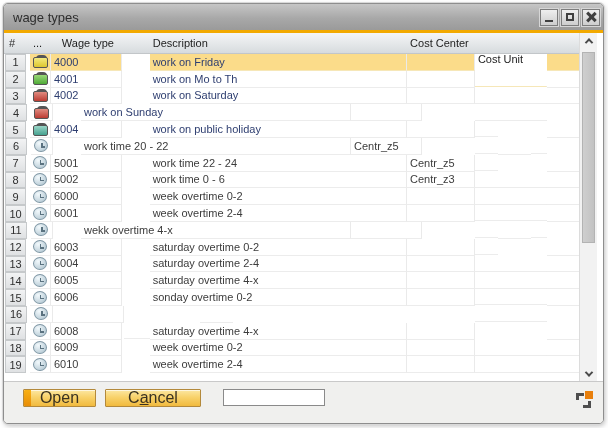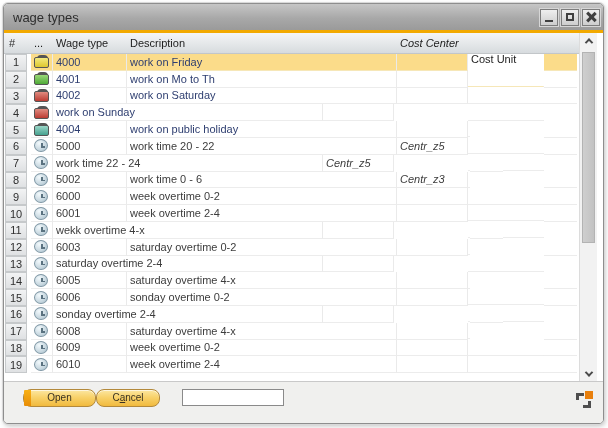--- a/index.html
+++ b/index.html
@@ -51,23 +51,23 @@
   .cell { border-right:1px solid #eaeaea; border-bottom:1px solid #ececec;
           white-space:nowrap; overflow:hidden; background:#fff;
           display:flex; align-items:center; padding-left:3px; }
   .rownum {
     width:22px; margin-left:1px; justify-content:center; padding-left:0;
     background:linear-gradient(#f2f3f4,#dfe1e3); border:1px solid #c6c9cb;
     color:#2f2f2f; font-size:11px;
   }
   .gap { width:4px; background:transparent; }
   .c-icon  { width:22px; }
-  .c-wage  { width:74px; }
-  .c-desc  { width:270px; }
-  .c-cc    { width:71px;font-style:italic; }
+  .c-wage  { width:74px;text-align:center; }
+  .c-desc  { width:270px;margin-left:28px; }
+  .c-cc    { width:71px; }
   .c-cu    { width:76px;margin-top:32px; }
   .c-extra { width:33px; border-right:none; }
 
   .row.selected .cell:not(.rownum) { background:#fbdc8a; border-bottom-color:#f6e7b8; }
   .row.blue-text .cell-text { color:#2e3e70; }
 
   
   .icon { position:relative; width:14px; height:13px; display:inline-block; flex:0 0 14px; }
   .icon[class*="bag"]::before {      
     content:""; position:absolute; left:3px; top:0; width:7px; height:6px;
@@ -106,31 +106,31 @@
   .sb-track { flex:1; width:100%; position:relative; }
   .sb-thumb { position:absolute; left:2px; top:4px; width:13px; height:191px;
               background:linear-gradient(90deg,#cfcfcf,#c2c2c2); border:1px solid #b3b3b3; }
 
   
   .footer {
     flex:0 0 42px; background:#f0f0ee; border-top:1px solid #c9c9c9;
     display:flex; align-items:flex-start; padding:7px 0 0 19px; position:relative;
   }
   .btn {
-    height:18px; font-size:10px; color:#3a3221; text-align:center; line-height:16px;
+    height:18px; font-size:16px; color:#3a3221; text-align:center; line-height:16px;
     background:linear-gradient(#fce7a2,#f8d26b 45%,#f1ba3e);
-    border:1px solid #b3893b; border-radius:8px; position:relative; cursor:default;
+    border:1px solid #b3893b; border-radius:1px; position:relative; cursor:default;
     box-shadow:inset 0 1px 0 rgba(255,255,255,.65);
   }
   .btn-open { width:73px; }
   .btn-open::before {
     content:""; position:absolute; left:0; top:0; bottom:0; width:7px;
     background:linear-gradient(#f8b013,#e88d06); border-radius:1px 0 0 1px;
   }
-  .btn-cancel { width:64px; }
+  .btn-cancel { width:96px; margin-left:9px; }
   .accel { text-decoration:underline; }
   .footer-input {
     margin-left:22px; width:102px; height:17px; border:1px solid #8a8a8a;
     background:#fff; font-size:11px; padding:0 3px; font-family:"Liberation Sans", sans-serif;
   }
   .resize-glyph { position:absolute; right:10px; top:9px; width:17px; height:17px; }
   .rg-orange { position:absolute; right:0; top:0; width:8px; height:8px; background:#e87f0c; }
   .rg-tl { position:absolute; left:0; top:2px; width:8px; height:7px;
            border-left:3px solid #4e4e4e; border-top:3px solid #4e4e4e; }
   .rg-br { position:absolute; right:2px; bottom:0; width:8px; height:7px;
@@ -227,32 +227,32 @@
     <div class="cell c-cc cell-text"></div>
     <div class="cell c-cu cell-text"></div>
     <div class="cell c-extra"></div>
   </div>
           <div class="row">
     <div class="cell rownum">6</div>
     <div class="gap"></div>
     <div class="cell c-icon">
               <span class="icon clock-icon"></span>
             </div>
-    <div class="cell c-wage cell-text">5000</div>
     <div class="cell c-desc cell-text">work time 20 - 22</div>
     <div class="cell c-cc cell-text">Centr_z5</div>
     <div class="cell c-cu cell-text">23421-44</div>
     <div class="cell c-extra"></div>
   </div>
           <div class="row">
     <div class="cell rownum">7</div>
     <div class="gap"></div>
     <div class="cell c-icon">
               <span class="icon clock-icon"></span>
             </div>
+    <div class="cell c-wage cell-text">5001</div>
     <div class="cell c-desc cell-text">work time 22 - 24</div>
     <div class="cell c-cc cell-text">Centr_z5</div>
     <div class="cell c-cu cell-text">39485</div>
     <div class="cell c-extra"></div>
   </div>
           <div class="row">
     <div class="cell rownum">8</div>
     <div class="gap"></div>
     <div class="cell c-icon">
               <span class="icon clock-icon"></span>
@@ -309,20 +309,21 @@
     <div class="cell c-cc cell-text"></div>
     <div class="cell c-cu cell-text"></div>
     <div class="cell c-extra"></div>
   </div>
           <div class="row">
     <div class="cell rownum">13</div>
     <div class="gap"></div>
     <div class="cell c-icon">
               <span class="icon clock-icon"></span>
             </div>
+    <div class="cell c-wage cell-text">6004</div>
     <div class="cell c-desc cell-text">saturday overtime 2-4</div>
     <div class="cell c-cc cell-text"></div>
     <div class="cell c-cu cell-text"></div>
     <div class="cell c-extra"></div>
   </div>
           <div class="row">
     <div class="cell rownum">14</div>
     <div class="gap"></div>
     <div class="cell c-icon">
               <span class="icon clock-icon"></span>
@@ -344,21 +345,20 @@
     <div class="cell c-cc cell-text"></div>
     <div class="cell c-cu cell-text"></div>
     <div class="cell c-extra"></div>
   </div>
           <div class="row">
     <div class="cell rownum">16</div>
     <div class="gap"></div>
     <div class="cell c-icon">
               <span class="icon clock-icon"></span>
             </div>
-    <div class="cell c-desc cell-text">sonday overtime 2-4</div>
     <div class="cell c-cc cell-text"></div>
     <div class="cell c-cu cell-text"></div>
     <div class="cell c-extra"></div>
   </div>
           <div class="row">
     <div class="cell rownum">17</div>
     <div class="gap"></div>
     <div class="cell c-icon">
               <span class="icon clock-icon"></span>
             </div>

